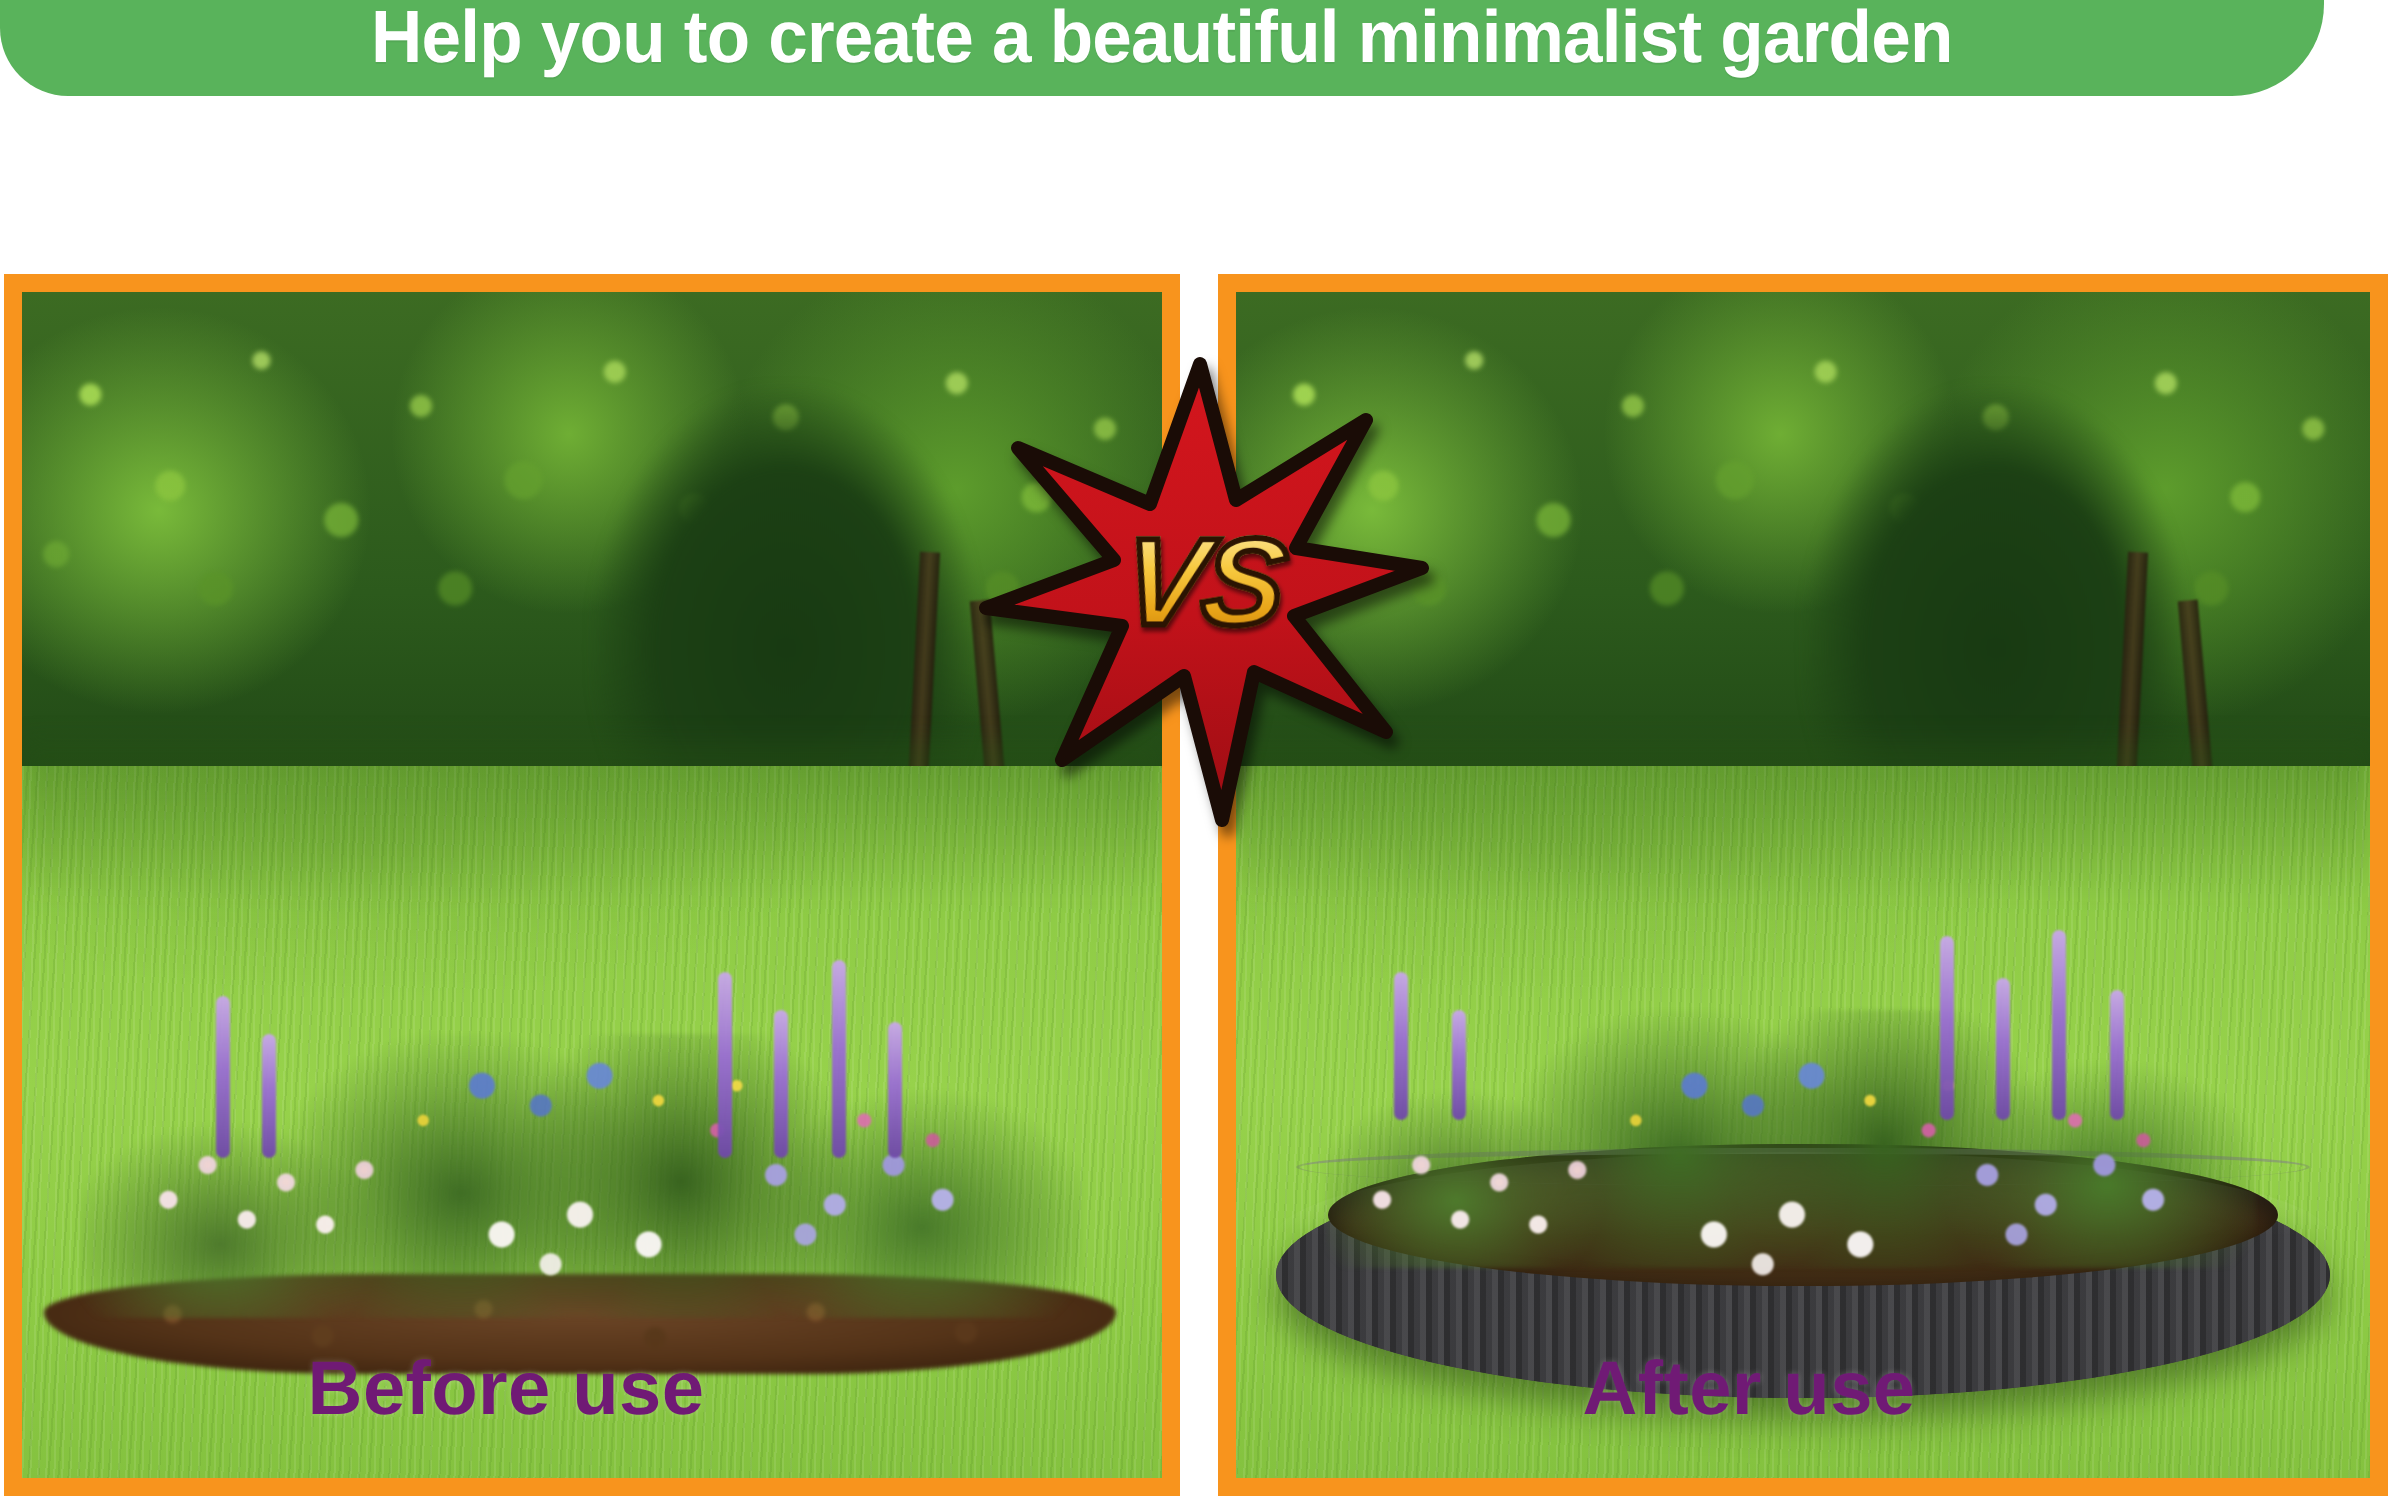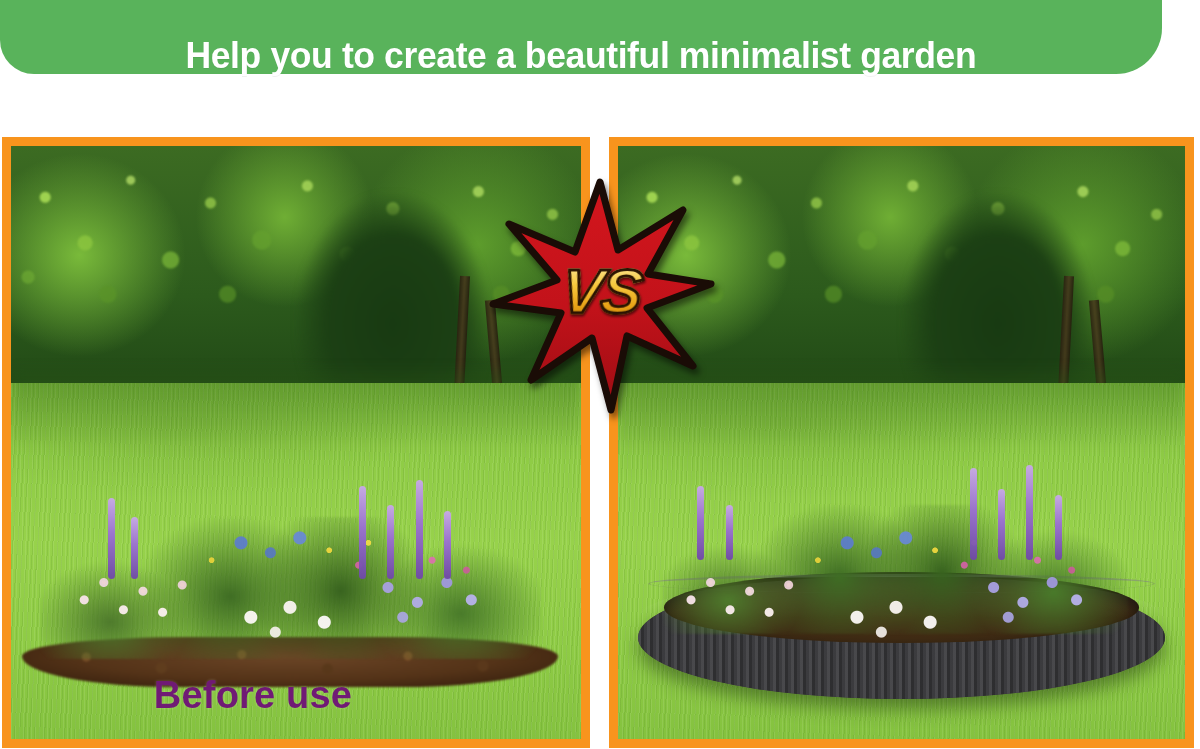--- a/index.html
+++ b/index.html
@@ -1,24 +1,24 @@
 <!DOCTYPE html>
 <html><head>
 <meta charset="utf-8">
 <style>
   * { margin:0; padding:0; box-sizing:border-box; }
   html,body { width:1200px; height:749px; overflow:hidden; background:#ffffff; }
   body { font-family:"Liberation Sans", sans-serif; position:relative; }
 
   
   .banner{
-    position:absolute; left:0; top:0; width:1162px; height:74px;
+    position:absolute; left:0; top:0; width:1162px; height:48px;
     background:#59b35b;
     border-bottom-left-radius:34px; border-bottom-right-radius:46px;
-    display:flex; align-items:flex-end; justify-content:center;
+    display:flex; align-items:flex-start; justify-content:center;
   }
   .banner-text{
     color:#ffffff; font-size:37px; font-weight:bold;
     letter-spacing:-0.4px; transform:scaleX(0.96);
     white-space:nowrap; line-height:1;
     text-shadow:0 1px 0 rgba(0,0,0,0.06);
   }
 
   
   .panels{ position:absolute; left:0; top:137px; width:1200px; height:612px; }
@@ -300,20 +300,21 @@
         <div class="spires">
           <div class="spire" style="left:14%;height:24%;bottom:58%;"></div>
           <div class="spire" style="left:19%;height:18%;bottom:58%;"></div>
           <div class="spire" style="left:62%;height:30%;bottom:58%;"></div>
           <div class="spire" style="left:67%;height:23%;bottom:58%;"></div>
           <div class="spire" style="left:72%;height:31%;bottom:58%;"></div>
           <div class="spire" style="left:77%;height:21%;bottom:58%;"></div>
         </div>
       </div>
     </div>
+    <div class="caption right-cap">After use</div>
   </div>
 </div>
 
 <div class="vs-wrap">
   <svg viewBox="0 0 226 232" aria-hidden="true">
     <defs>
       <linearGradient id="burstFill" x1="0" y1="0" x2="0" y2="1">
         <stop offset="0%" stop-color="#d4161d"></stop>
         <stop offset="55%" stop-color="#c2121a"></stop>
         <stop offset="100%" stop-color="#9c0d13"></stop>

